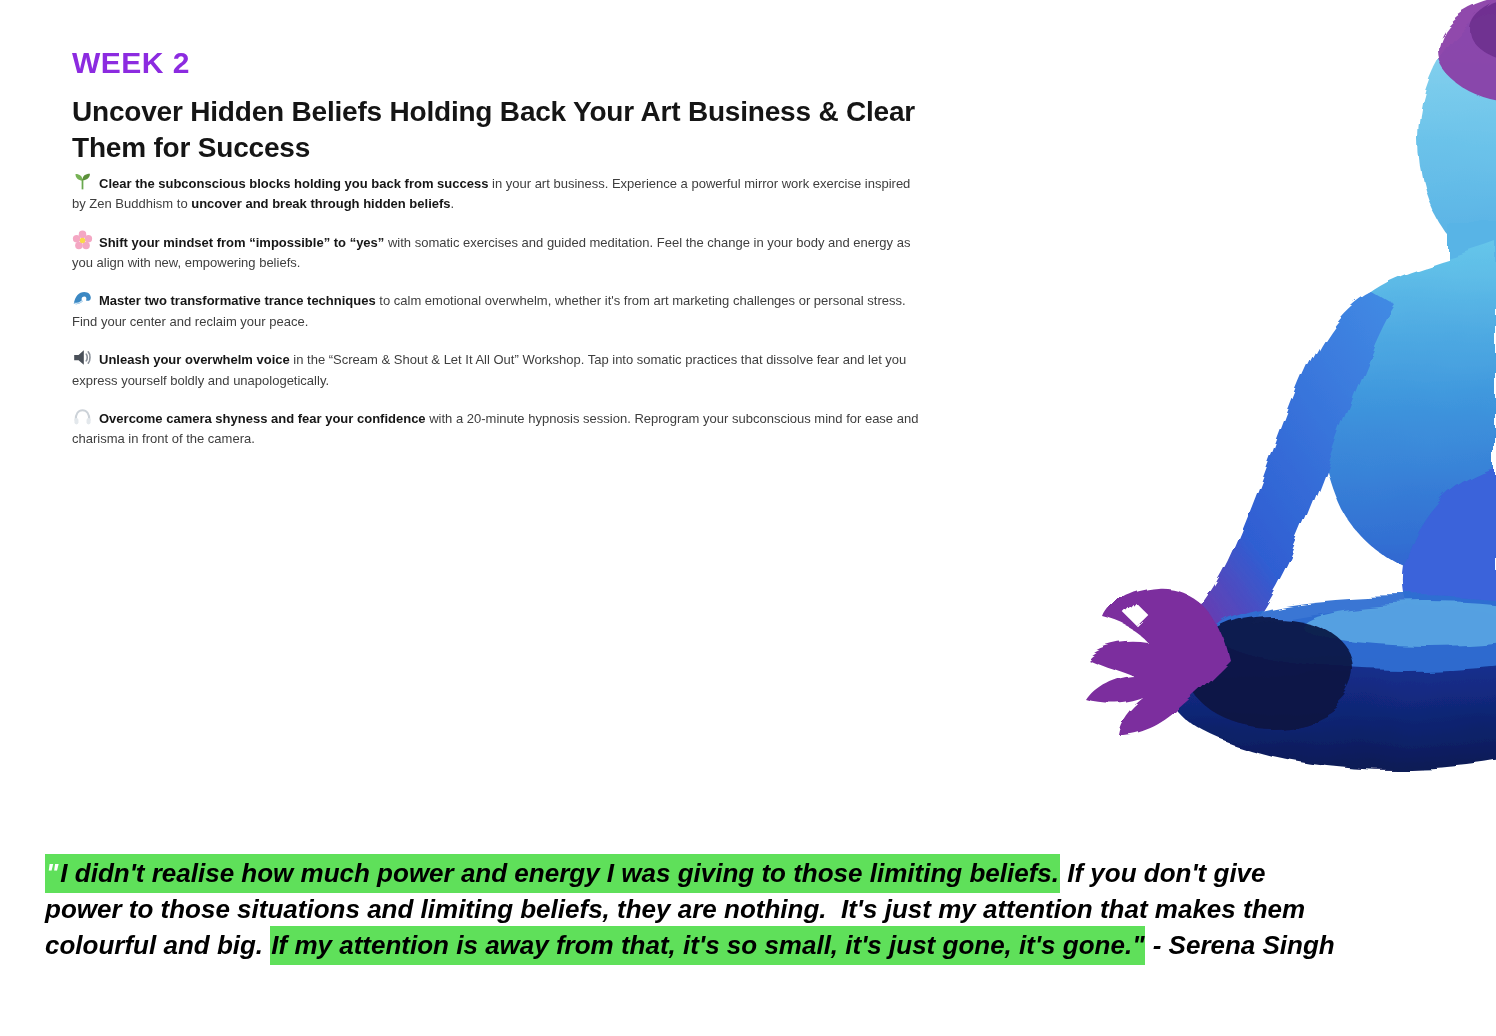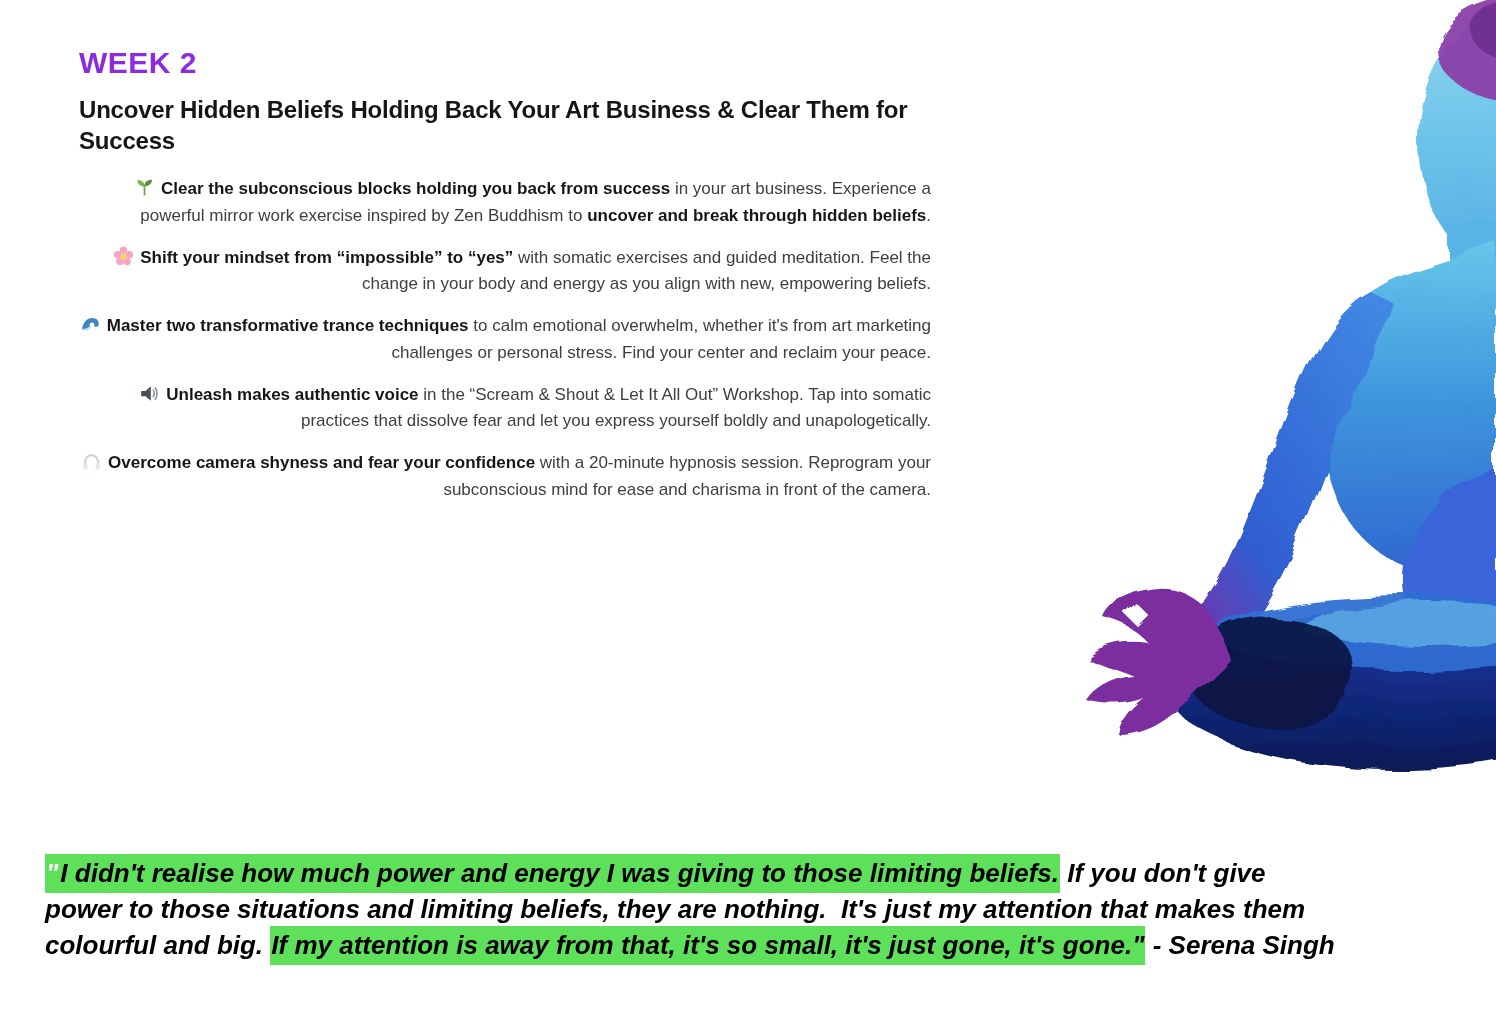--- a/index.html
+++ b/index.html
@@ -6,35 +6,34 @@
     --week_label:#8c2be0;
     --highlight:#5fe05a;
     --title:#151515;
     --body:#3e3e3e;
     --body_bold:#161616;
   }
   *{margin:0;padding:0;box-sizing:border-box;}
   html,body{width:1496px;height:1036px;background:#ffffff;overflow:hidden;}
   body{font-family:"Liberation Sans", sans-serif;position:relative;}
 
-  .content{position:absolute;left:79px;top:46px;width:880px;}
+  .content{position:absolute;left:72px;top:46px;width:880px;}
 
   .week-label{
     font-size:30px;font-weight:800;letter-spacing:.5px;
     color:var(--week_label);margin-bottom:14px;
   }
   .page-title{
-    font-size:24px;font-weight:800;line-height:1.3;letter-spacing:-.2px;
-    color:var(--title);margin-bottom:20px;max-width:880px;
+    font-size:28px;font-weight:800;line-height:1.3;letter-spacing:-.2px;
+    color:var(--title);margin-bottom:4px;max-width:880px;
   }
   .benefit-list{list-style:none;width:852px;}
   .bullet{
-    font-size:17px;line-height:1.57;color:var(--body);
+    font-size:13px;line-height:1.57;color:var(--body);
     margin-bottom:15px;
-    text-align:right;
   }
   .bullet b{color:var(--body_bold);font-weight:700;}
   .b-icon{width:21px;height:21px;vertical-align:-4px;margin-right:6px;display:inline-block;}
 
   .quote{
     position:absolute;left:45px;top:856px;width:1295px;
     font-size:26px;font-weight:700;font-style:italic;line-height:1.38;
     color:#000;
   }
   .quote .hl{background:var(--highlight);padding:4px 1px 5px;}
@@ -99,21 +98,21 @@
           <use href="#seedling-icon"></use>
         </svg><b>Clear the subconscious blocks holding you back from success</b><span> in your art business. Experience a powerful mirror work exercise inspired by Zen Buddhism to </span><b>uncover and break through hidden beliefs</b><span>.</span></li>
       <li class="bullet"><svg class="b-icon" viewBox="0 0 24 24">
           <use href="#cherry-blossom-icon"></use>
         </svg><b>Shift your mindset from “impossible” to “yes”</b><span> with somatic exercises and guided meditation. Feel the change in your body and energy as you align with new, empowering beliefs.</span></li>
       <li class="bullet"><svg class="b-icon" viewBox="0 0 24 24">
           <use href="#wave-icon"></use>
         </svg><b>Master two transformative trance techniques</b><span> to calm emotional overwhelm, whether it's from art marketing challenges or personal stress. Find your center and reclaim your peace.</span></li>
       <li class="bullet"><svg class="b-icon" viewBox="0 0 24 24">
           <use href="#speaker-icon"></use>
-        </svg><b>Unleash makes authentic voice</b><span> in the “Scream &amp; Shout &amp; Let It All Out” Workshop. Tap into somatic practices that dissolve fear and let you express yourself boldly and unapologetically.</span></li>
+        </svg><b>Unleash your overwhelm voice</b><span> in the “Scream &amp; Shout &amp; Let It All Out” Workshop. Tap into somatic practices that dissolve fear and let you express yourself boldly and unapologetically.</span></li>
       <li class="bullet"><svg class="b-icon" viewBox="0 0 24 24">
           <use href="#headphones-icon"></use>
         </svg><b>Overcome camera shyness and fear your confidence</b><span> with a 20-minute hypnosis session. Reprogram your subconscious mind for ease and charisma in front of the camera.</span></li>
     </ul>
 </div>
 
 <p class="quote"><span class="hl" style="color: rgb(255, 255, 255);">"</span><span class="hl">I didn't realise how much power and energy I was giving to those limiting beliefs.</span><span> If you don't give power to those situations and limiting beliefs, they are nothing.&nbsp; It's just my attention that makes them colourful and big. </span><span class="hl">If my attention is away from that, it's so small, it's just gone, it's gone."</span><span> - Serena Singh</span></p>
 
 <div class="figure-wrap">
   <svg width="420" height="790" viewBox="0 0 420 790">

